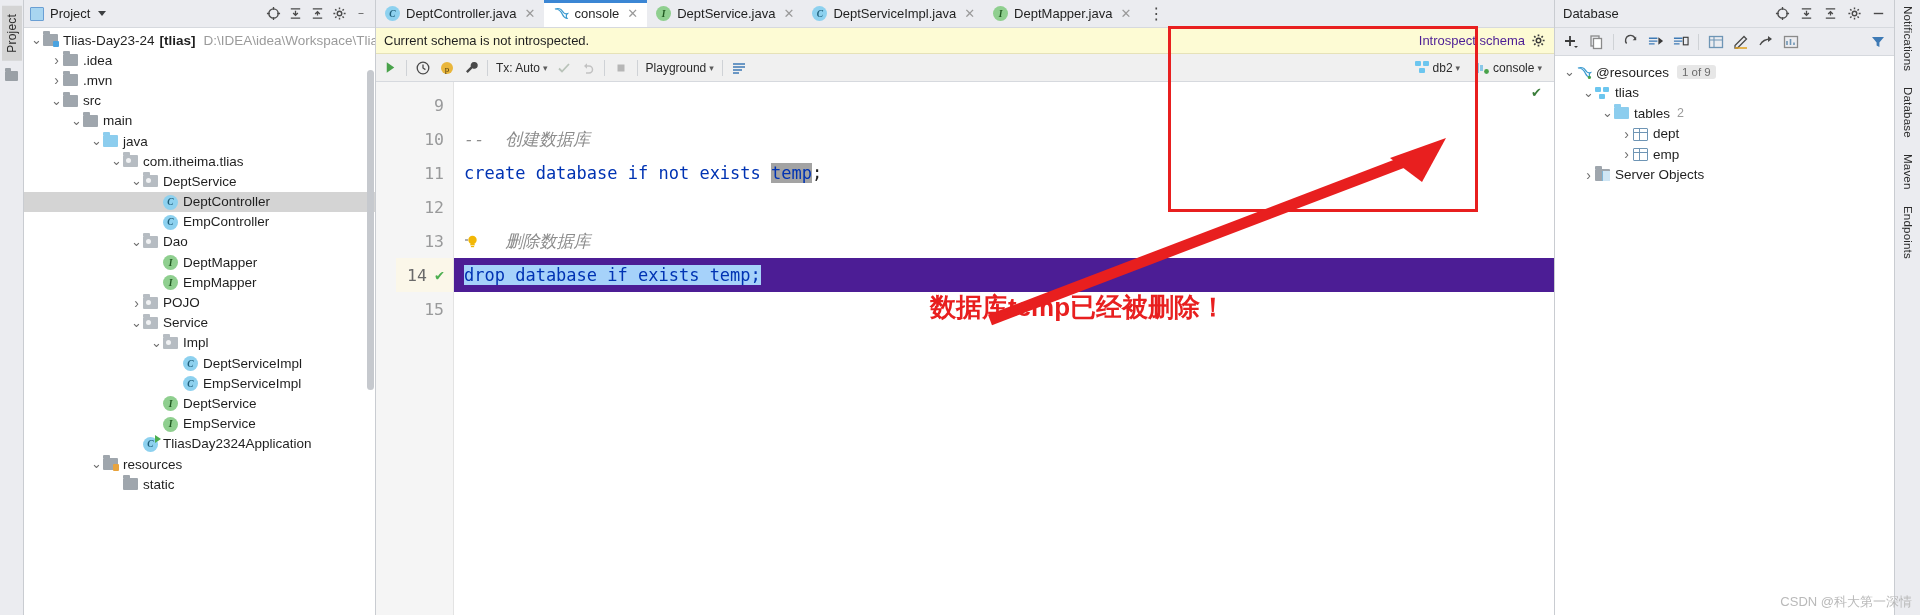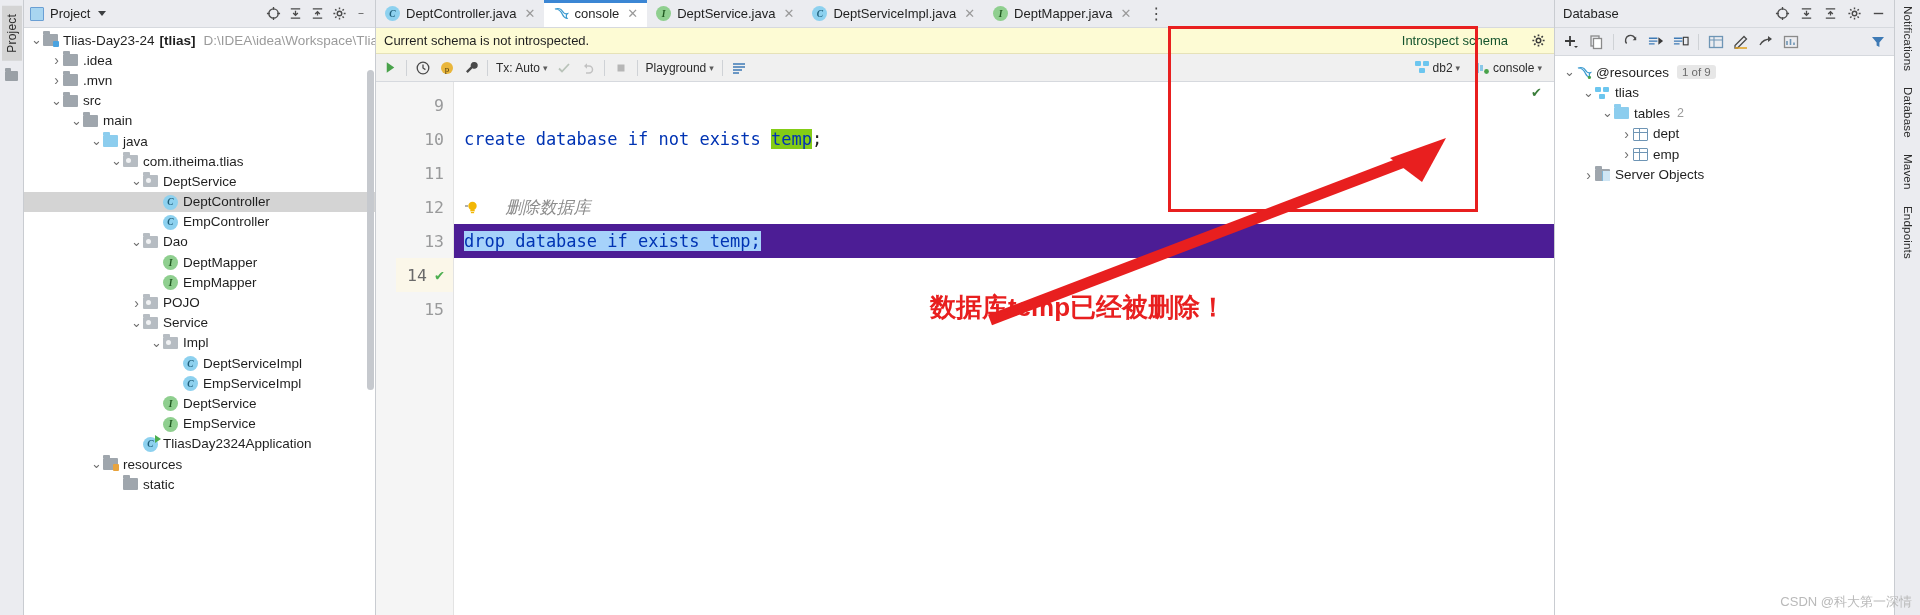--- a/index.html
+++ b/index.html
@@ -87,21 +87,21 @@
   .etab.active { background:#fff; }
   .etab.active:after{content:"";position:absolute;left:0;right:0;top:0;height:2.5px;background:#3b86d4;}
   .etab .x { color:#9a9a9a; font-size:13px; margin-left:2px; }
   .tabicon{width:15px;height:15px;position:relative;flex:none;}
   .dolphin{display:block;}
   .tab-more{display:flex;align-items:center;padding:0 8px;color:#4a4a4a;font-size:16px;letter-spacing:0;}
 
   .notice { height:26px; background:#fdfbd4; display:flex; align-items:center; padding:0 8px;
     font-size:13px; color:#1f1f1f; border-bottom:1px solid #e6e2b8;}
   .notice .grow{flex:1;}
-  .notice a { color:#14532d; text-decoration:none; margin-right:22px;}
+  .notice a { color:#4c1d95; text-decoration:none; margin-right:5px;}
 
   .sqltoolbar { height:28px; background:#f0f0f0; display:flex; align-items:center;
     padding:0 6px; gap:8px; border-bottom:1px solid #d6d9de; font-size:12px; color:#2b2b2b;}
   .sep { width:1px; height:16px; background:#cfd2d6; }
   .tbl-item { display:flex; align-items:center; gap:3px; }
   .chev { color:#5c5c5c; font-size:9px; }
   .tb-right { margin-left:auto; display:flex; align-items:center; gap:14px; padding-right:6px;text-align:center;}
 
   .code-area { flex:1; display:flex; position:relative; background:#fff; overflow:hidden;}
   .gutter { width:78px; background:#f5f5f5; border-right:1px solid #e3e3e3; padding-top:6px; flex:none;}
@@ -109,21 +109,21 @@
     color:#999a9b; font-family:"DejaVu Sans Mono", monospace; font-size:16.5px; gap:8px;}
   .gline.cur { background:#fbf7e9; color:#6a6a6a;margin-left:20px;}
   .gcheck{color:#4caf50;font-size:15px;}
   .code { flex:1; padding-top:6px; position:relative; }
   .cline { height:34px; display:flex; align-items:center; padding-left:10px;
     font-family:"DejaVu Sans Mono", monospace; font-size:17px; white-space:pre;}
   .cline.hl { background:#4c1d95; }
   .cmt { color:#8c8c8c; font-style:italic; }
   .kw { color:#0033b3; }
   .plain-tok { color:#1f1f1f; }
-  .tok-box { background:#84cc16; }
+  .tok-box { background:#a3a3a3; }
   .sel { background:#a6d2fa; }
   .bulb { width:17px;height:17px;display:inline-block;position:relative;margin-right:4px;vertical-align:middle;}
   .vmark{position:absolute;right:12px;top:3px;color:#3a7d3a;font-size:13px;}
 
   
   .db-panel{ width:340px; background:#fff; display:flex; flex-direction:column;
     border-left:1px solid #c9ccd1; position:relative;}
   .db-head{height:28px;background:#ebecf0;display:flex;align-items:center;padding:0 8px;gap:8px;border-bottom:1px solid #d6d9de;}
   .db-toolbar{height:28px;background:#ebecf0;display:flex;align-items:center;gap:9px;padding:0 8px;border-bottom:1px solid #d6d9de;}
   .db-tree{flex:1;padding-top:6px;font-size:13.5px;}
@@ -523,20 +523,21 @@
           <div class="gline cur">
             <span>14</span>
             <span class="gcheck">✔</span>
           </div>
           <div class="gline">
             <span>15</span>
           </div>
         </div>
       <div class="code" id="code">
           <div class="cline"></div>
+          <div class="cline"><span class="cmt">--  创建数据库</span></div>
           <div class="cline"><span class="kw">create database if not exists </span><span class="kw tok-box">temp</span><span class="plain-tok">;</span></div>
           <div class="cline"></div>
           <div class="cline"><span class="bulb"><svg width="17" height="17" viewBox="0 0 17 17">
                 <circle cx="8.5" cy="7" r="4.2" fill="#f2b705"></circle>
                 <rect x="6.3" y="11" width="4.4" height="1.4" fill="#f2b705"></rect>
                 <rect x="6.9" y="13" width="3.2" height="1.2" fill="#f2b705"></rect>
                 <path d="M1 7h3" stroke="#8c8c8c" stroke-width="1.4"></path>
               </svg></span><span class="cmt">  删除数据库</span></div>
           <div class="cline hl"><span class="kw sel">drop database if exists temp;</span></div>
           <div class="cline"></div>

